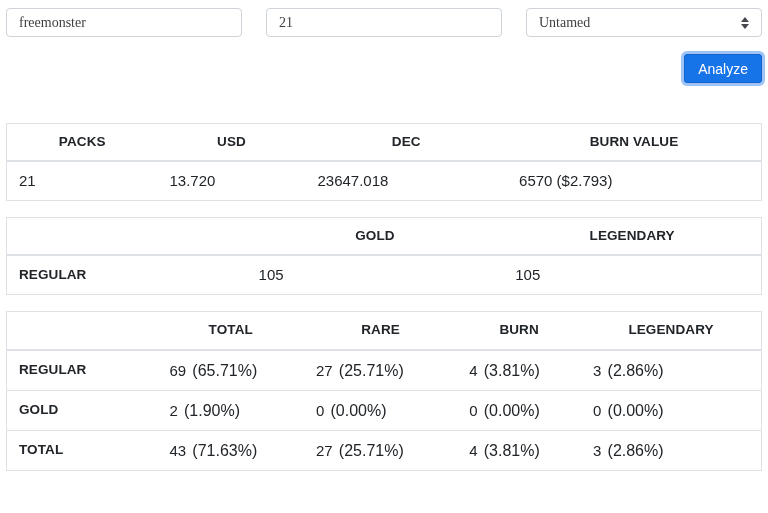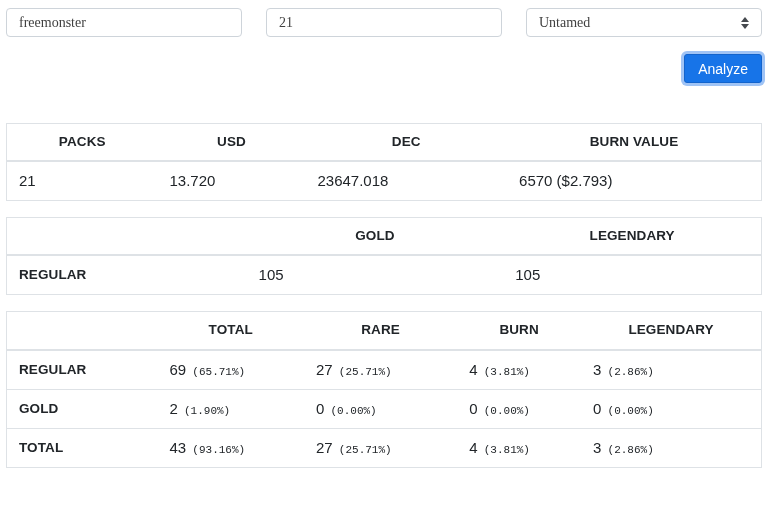--- a/index.html
+++ b/index.html
@@ -94,21 +94,21 @@
     letter-spacing: 0.1px;
     border-top: none;
     border-bottom: 2px solid #dee2e6;
     text-align: center;
   }
   .tbl tbody th {
     font-size: 13.5px;
     font-weight: bold;
     letter-spacing: 0.1px;
   }
-  .pct { font-size: 11px; margin-left: 2px; font-family: Liberation Mono, monospace; }
+  .pct { font-size: 16px; margin-left: 2px; }
 </style>
 </head>
 <body>
 
 <div class="page">
 
   <div class="form-row">
     <div class="form-col">
       <input class="text-input" type="text" value="freemonster" style="">
     </div>
@@ -230,21 +230,21 @@
         </td>
         <td>
           <span class="val">0</span>
           <span class="pct">(0.00%)</span>
         </td>
       </tr>
       <tr>
         <th>TOTAL</th>
         <td>
           <span class="val">43</span>
-          <span class="pct">(93.16%)</span>
+          <span class="pct">(71.63%)</span>
         </td>
         <td>
           <span class="val">27</span>
           <span class="pct">(25.71%)</span>
         </td>
         <td>
           <span class="val">4</span>
           <span class="pct">(3.81%)</span>
         </td>
         <td>

